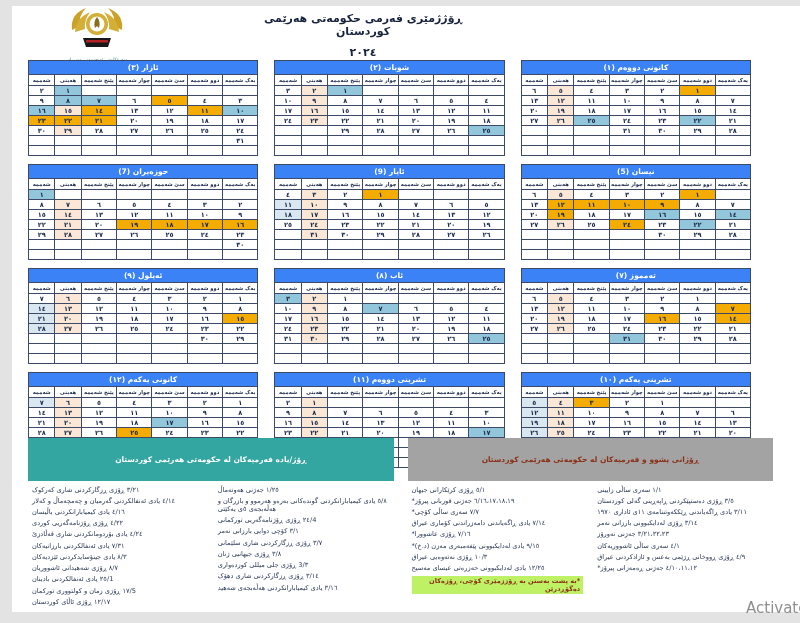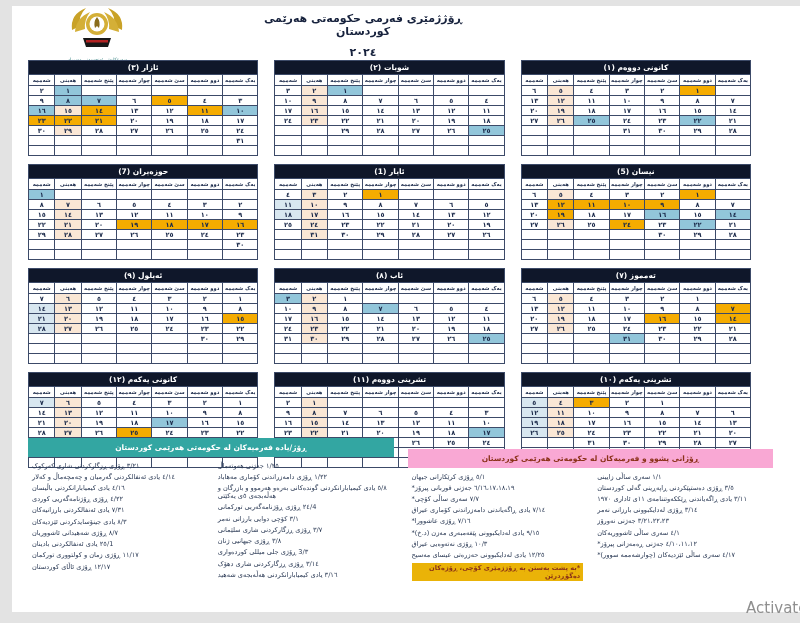--- a/index.html
+++ b/index.html
@@ -8,38 +8,38 @@
   
   .hdr-title{position:absolute;left:248px;top:12px;width:230px;text-align:center;color:#16213c;direction:rtl;}
   .hdr-title .t1{font-size:11px;font-weight:bold;}
   .hdr-title .t2{font-size:11px;font-weight:bold;margin-top:8px;text-align:center;}
   .logo{position:absolute;left:58px;top:2px;width:78px;text-align:center;}
   .logo .cap{font-size:4.5px;color:#2a7d7d;margin-top:1px;}
   
   .months{position:absolute;left:28px;top:60px;width:723px;display:grid;grid-template-columns:repeat(3,1fr);column-gap:16px;row-gap:8px;direction:rtl;}
   table.cal{width:100%;border-collapse:collapse;direction:rtl;table-layout:fixed;}
   table.cal th,table.cal td{border:1px solid #3c4a68;}
-  .cal .mtitle{background:#0f172a;color:#ffffff;font-size:7.5px;font-weight:bold;padding:2px 0;text-align:center;}
+  .cal .mtitle{background:#3b82f6;color:#ffffff;font-size:7.5px;font-weight:bold;padding:2px 0;text-align:center;}
   .cal .dh{font-size:5.2px;font-weight:bold;color:#1b2a4a;padding:2px 0;text-align:center;background:#fff;}
   .cal td{height:9px;font-size:6.6px;font-weight:bold;color:#1b2a4a;text-align:center;padding:0;background:#fff;}
   .cal col.c6,.cal col.c7{width:11.5%;}
   .cal td.fri{background:#fae7d5;}
   .cal td.h{background:#f5ac00;}
   .cal td.m{background:#92c6da;}
   .cal td.s{background:#d8e7f0;}
   
   .lists{position:absolute;left:28px;top:438px;width:745px;display:flex;direction:rtl;gap:14px;align-items:flex-start;}
   .listblock{flex:1;}
-  .listblock .band{font-size:7.5px;font-weight:bold;text-align:center;padding:5px 0;direction:rtl;}
-  .band.orange{background:#f9a8d4;color:#8a3118;margin-top:11px;}
+  .listblock .band{font-size:7.5px;font-weight:bold;text-align:center;padding:17px 0;direction:rtl;}
+  .band.orange{background:#a3a3a3;color:#8a3118;}
   .band.teal{background:#33a6a2;color:#ffffff;}
   .cols{display:flex;direction:rtl;gap:6px;padding-top:3px;}
   .cols .col{flex:1;direction:rtl;}
   .li{font-size:6.6px;color:#2b3a55;direction:rtl;text-align:left;padding:1.5px 4px;line-height:1.25;}
-  .note{display:inline-block;background:#eab308;color:#8a3118;font-size:6.6px;font-weight:bold;direction:rtl;margin:2px 4px;padding:1px 3px;}
+  .note{display:inline-block;background:#bef264;color:#8a3118;font-size:6.6px;font-weight:bold;direction:rtl;margin:2px 4px;padding:1px 3px;}
   .wm{position:absolute;right:0;bottom:6px;width:54px;overflow:hidden;white-space:nowrap;font-size:15px;color:#8f8f8f;}
 </style>
 </head>
 <body>
 
 <div class="page"></div>
 
 <div class="logo">
   <span>
     <svg width="62" height="50" viewBox="0 0 62 50">
@@ -420,21 +420,21 @@
         <col class="c1">
         <col class="c2">
         <col class="c3">
         <col class="c4">
         <col class="c5">
         <col class="c6">
         <col class="c7">
       </colgroup>
       <tbody>
         <tr>
-          <th class="mtitle" colspan="7">ئایار (1)</th>
+          <th class="mtitle" colspan="7">ئایار (9)</th>
         </tr>
         <tr>
           <th class="dh">یەک شەممە</th>
           <th class="dh">دوو شەممە</th>
           <th class="dh">سێ شەممە</th>
           <th class="dh">چوار شەممە</th>
           <th class="dh">پێنج شەممە</th>
           <th class="dh">ھەینی</th>
           <th class="dh">شەممە</th>
         </tr>
@@ -1125,50 +1125,50 @@
   <div class="listblock">
     <div class="band orange">ڕۆژانی پشوو و فەرمیەکان لە حکومەتی ھەرێمی کوردستان</div>
     <div class="cols" id="hol-cols">
         <div class="col">
           <div class="li">١/١ سەری ساڵی زایینی</div>
           <div class="li">٣/٥ ڕۆژی دەستپێکردنی ڕاپەڕینی گەلی کوردستان</div>
           <div class="li">٣/١١ یادی ڕاگەیاندنی ڕێککەوتننامەی ١١ی ئاداری ١٩٧٠</div>
           <div class="li">٣/١٤ ڕۆژی لەدایکبوونی بارزانی نەمر</div>
           <div class="li">٣/٢١،٢٢،٢٣ جەژنی نەورۆز</div>
           <div class="li">٤/١ سەری ساڵی ئاشووریەکان</div>
+          <div class="li">٤/٩ ڕۆژی ڕووخانی ڕژێمی بەعس و ئازادکردنی عیراق</div>
           <div class="li">٤/١٠،١١،١٢ جەژنی ڕەمەزانی پیرۆز*</div>
-          <div class="li">٤/١٧ سەری ساڵی ئێزدیەکان (چوارشەممە سوور)*</div>
         </div>
         <div class="col"><div class="li">٥/١ ڕۆژی کرێکارانی جیهان</div><div class="li">٦/١٦،١٧،١٨،١٩ جەژنی قوربانی پیرۆز*</div><div class="li">٧/٧ سەری ساڵی کۆچی*</div><div class="li">٧/١٤ یادی ڕاگەیاندنی دامەزراندنی کۆماری عیراق</div><div class="li">٧/١٦ ڕۆژی عاشوورا*</div><div class="li">٩/١٥ یادی لەدایکبوونی پێغەمبەری مەزن (د.خ)*</div><div class="li">١٠/٣ ڕۆژی نەتەوەیی عیراق</div><div class="li">١٢/٢٥ یادی لەدایکبوونی حەزرەتی عیسای مەسیح</div><div class="note">*بە پشت بەستن بە ڕۆژژمێری کۆچی، ڕۆژەکان دەگۆڕدرێن</div></div>
       </div>
   </div>
   <div class="listblock">
     <div class="band teal">ڕۆژ/یادە فەرمیەکان لە حکومەتی ھەرێمی کوردستان</div>
     <div class="cols" id="mem-cols">
         <div class="col">
           <div class="li">١/٢٥ جەژنی ھەوتەماڵ</div>
-          <div class="li">١/٢٢ ڕۆژی دامەزراندنی کۆماری مەھاباد</div>
           <div class="li">٥/٨ یادی کیمیابارانکردنی گوندەکانی بەرەو ھەرموو و بازرگان و ھەڵەبجەی ٥ی یەکێتی</div>
           <div class="li">4/٢٤ ڕۆژی ڕۆژنامەگەریی تورکمانی</div>
           <div class="li">٣/١ کۆچی دوایی بارزانی نەمر</div>
           <div class="li">٣/٧ ڕۆژی ڕزگارکردنی شاری سلێمانی</div>
           <div class="li">٣/٨ ڕۆژی جیهانیی ژنان</div>
           <div class="li">٣/3 ڕۆژی جلی میللی کوردەواری</div>
           <div class="li">٣/١٤ ڕۆژی ڕزگارکردنی شاری دھۆک</div>
           <div class="li">٣/١٦ یادی کیمیابارانکردنی ھەڵەبجەی شەھید</div>
         </div>
         <div class="col">
           <div class="li">٣/٢١ ڕۆژی ڕزگارکردنی شاری کەرکوک</div>
           <div class="li">٤/١٤ یادی ئەنفالکردنی گەرمیان و چەمچەماڵ و کەلار</div>
           <div class="li">٤/١٦ یادی کیمیابارانکردنی باڵیسان</div>
           <div class="li">٤/٢٢ ڕۆژی ڕۆژنامەگەریی کوردی</div>
+          <div class="li">٤/٢٤ یادی بۆردومانکردنی شاری قەڵادزێ</div>
           <div class="li">٧/٣١ یادی ئەنفالکردنی بارزانیەکان</div>
           <div class="li">٨/٣ یادی جینۆسایدکردنی ئێزدیەکان</div>
           <div class="li">٨/٧ ڕۆژی شەھیدانی ئاشووریان</div>
           <div class="li">1/٢٥ یادی ئەنفالکردنی بادینان</div>
-          <div class="li">١١/١٧ ڕۆژی زمان و کولتووری تورکمان</div>
+          <div class="li">5/١٧ ڕۆژی زمان و کولتووری تورکمان</div>
           <div class="li">١٢/١٧ ڕۆژی ئاڵای کوردستان</div>
         </div>
       </div>
   </div>
 </div>
 
 <div class="wm">Activate</div>
 
 </body></html>

